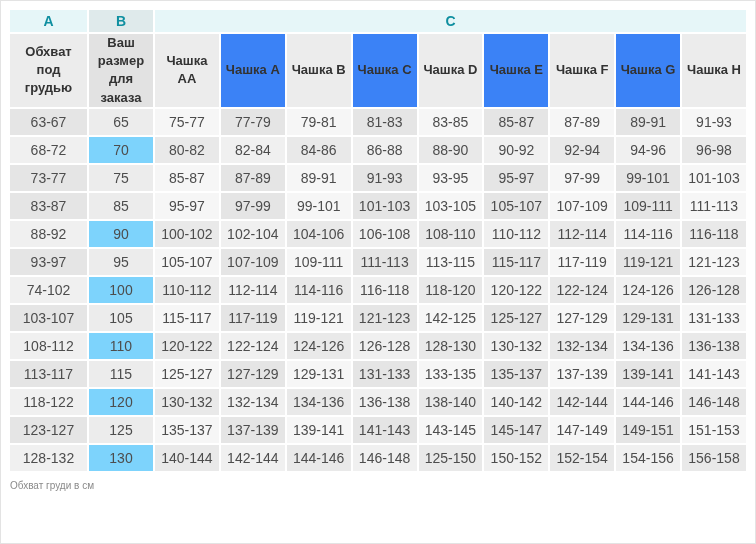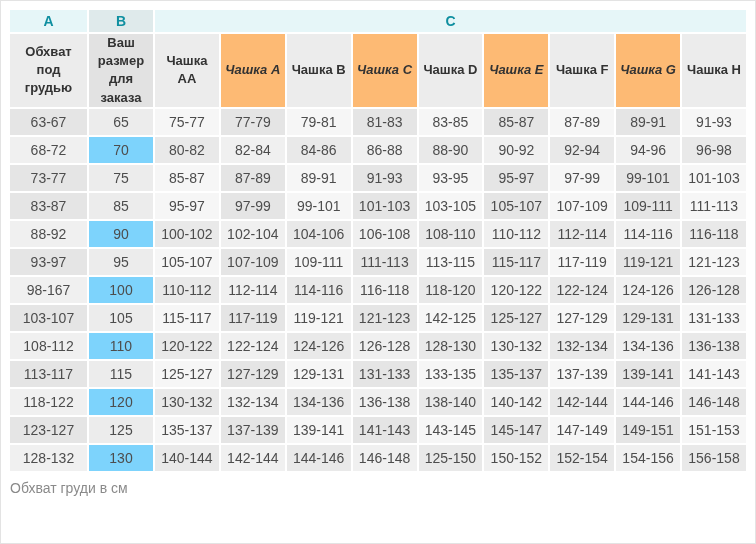--- a/index.html
+++ b/index.html
@@ -40,42 +40,42 @@
   tr.letters-row th.cyb { background: var(--header-band-b, #dfeaeb); }
 
   
   tr.cols-row th {
     height: 72px;
     font-size: 13px;
     font-weight: bold;
     color: #333333;
     line-height: 1.4;
   }
-  tr.cols-row th.p { background: #fdba74; font-style: italic; }
+  tr.cols-row th.p { background: #3b82f6; }
   tr.cols-row th.t { background: #ececec; }
   tr.cols-row th.b { background: #e2e2e2; }
 
   
   tbody tr { height: 28px; }
   tbody td {
     font-size: 14px;
     color: #4d4d4d;
     white-space: nowrap;
   }
   tbody tr.odd  td.p { background: #e5e5e5; }
   tbody tr.odd  td.t { background: #f6f6f6; }
   tbody tr.odd  td.b { background: #ececec; }
   tbody tr.even td.p { background: #f0f0f0; }
   tbody tr.even td.t { background: #e9e9e9; }
   tbody tr.even td.b { background: #7dd3fc; }
 
   .footer-note {
     margin-top: 7px;
     padding-left: 2px;
-    font-size: 14px;
+    font-size: 10px;
     color: #8a8a8a;
   }
 </style>
 </head>
 <body>
 
 <div class="page">
 
   <table class="size-table">
     <colgroup>
@@ -184,21 +184,21 @@
           <td class="p">107-109</td>
           <td class="t">109-111</td>
           <td class="p">111-113</td>
           <td class="t">113-115</td>
           <td class="p">115-117</td>
           <td class="t">117-119</td>
           <td class="p">119-121</td>
           <td class="t">121-123</td>
         </tr>
         <tr class="even">
-          <td class="p">98-167</td>
+          <td class="p">74-102</td>
           <td class="b">100</td>
           <td class="t">110-112</td>
           <td class="p">112-114</td>
           <td class="t">114-116</td>
           <td class="p">116-118</td>
           <td class="t">118-120</td>
           <td class="p">120-122</td>
           <td class="t">122-124</td>
           <td class="p">124-126</td>
           <td class="t">126-128</td>

